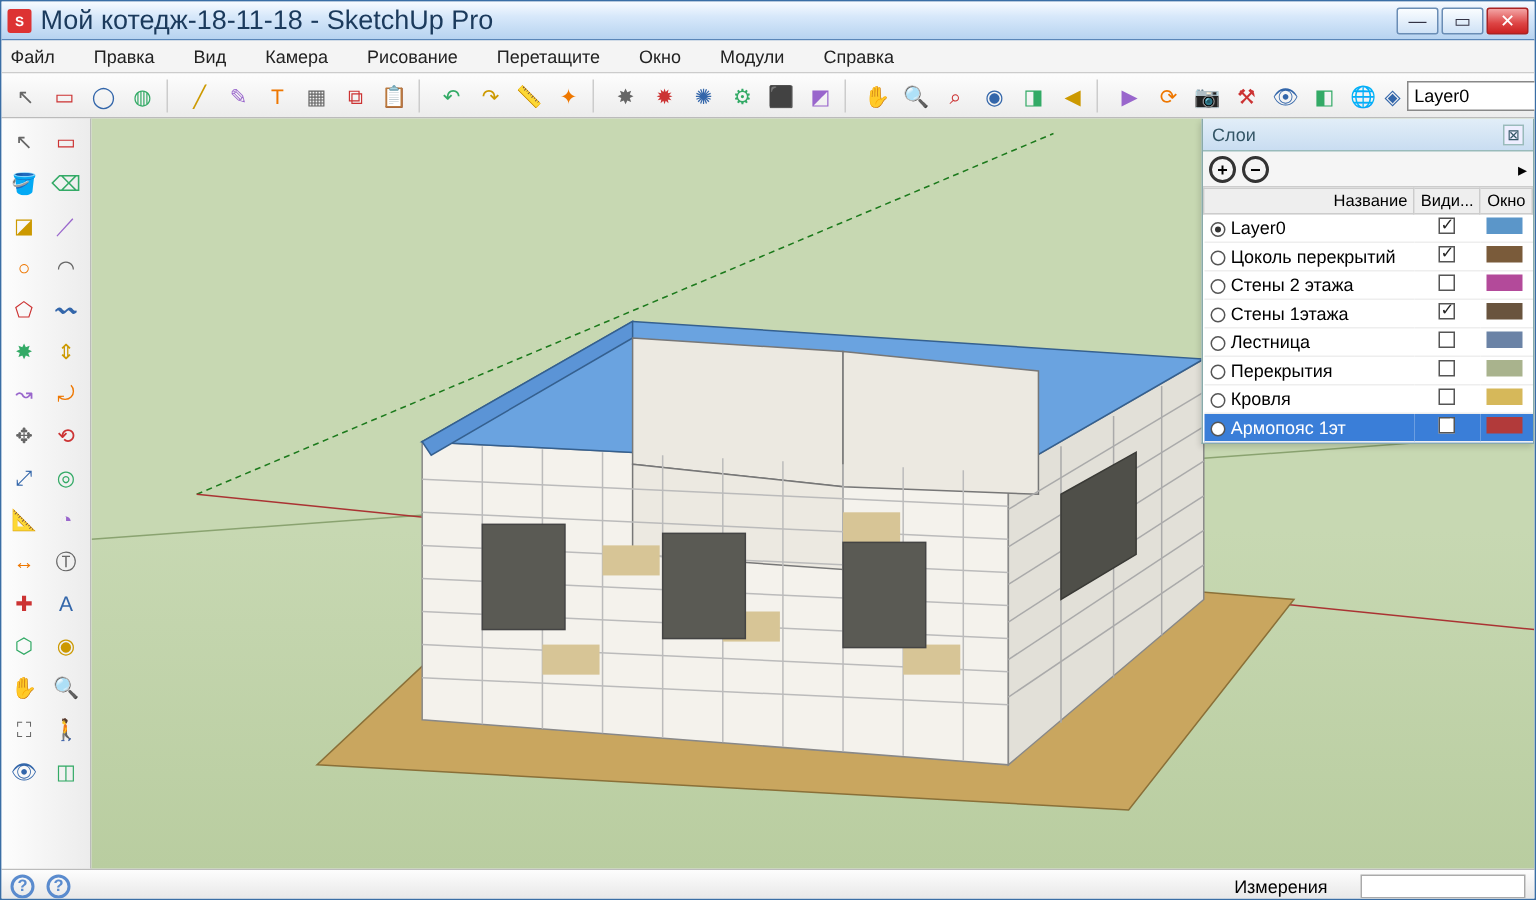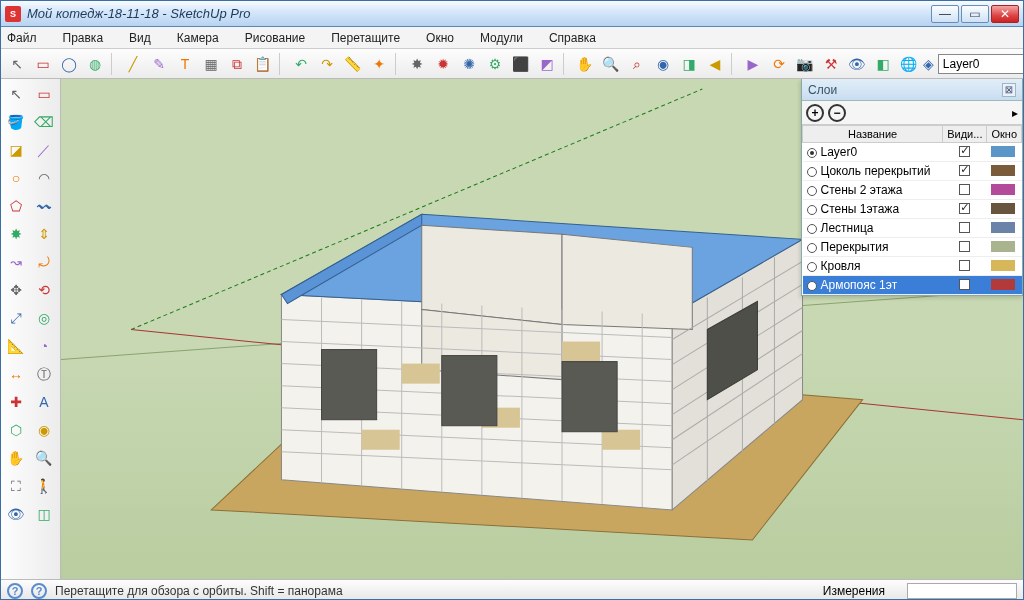--- a/index.html
+++ b/index.html
@@ -1,19 +1,19 @@
 <!DOCTYPE html>
 <html><head>
 <meta charset="utf-8">
 <style>
 * { margin: 0; padding: 0; box-sizing: border-box; font-family: "Segoe UI", Tahoma, sans-serif; font-size: 12px; }
 body { width: 1024px; height: 600px; overflow: hidden; background: #fff; border: 1px solid #3a6ea5; }
 .titlebar { height: 26px; background: linear-gradient(#f8fbff,#d7e8fa 40%,#b7d3f0); display: flex; align-items: center; padding: 0 4px; border-bottom: 1px solid #5a86b8; }
 .titlebar .icon { width: 16px; height: 16px; background: #d33; border-radius: 2px; margin-right: 6px; display:flex;align-items:center;justify-content:center;color:#fff;font-size:9px;font-weight:bold;}
-.titlebar .title { flex: 1; color: #1b3a5c; font-size: 13px; font-style: italic; }
+.titlebar .title { flex: 1; color: #1b3a5c; font-size: 18px; }
 .titlebar .winbtns { display: flex; gap: 2px; }
 .titlebar .winbtn { width: 28px; height: 18px; border: 1px solid #6a8db5; background: linear-gradient(#fafdff,#cfe2f6); border-radius: 2px; display:flex; align-items:center; justify-content:center; color:#334; cursor:pointer; }
 .titlebar .winbtn.close { background: linear-gradient(#f3a4a4,#d44 60%,#c22); color:#fff; border-color:#a22; }
 .menubar { height: 22px; display: flex; align-items: center; padding: 0 6px; gap: 26px; background: #f4f4f4; border-bottom: 1px solid #ccc; }
 .menubar span { color: #222; cursor: default; }
 .toolbar-top { height: 30px; background: linear-gradient(#fdfdfd,#ececec); border-bottom: 1px solid #bbb; display:flex; align-items:center; padding: 0 4px; gap: 2px; }
 .tbtn { width: 24px; height: 24px; border: 1px solid transparent; border-radius: 3px; display:flex; align-items:center; justify-content:center; cursor:pointer; flex-shrink:0; }
 .tsep { width: 6px; height: 22px; border-left: 1px solid #ccc; margin: 0 2px; flex-shrink:0; }
 .layer-select { margin-left: auto; display:flex; align-items:center; gap:4px; }
 .layer-select select { height: 20px; width: 120px; font-size: 12px; background:#fff; border:1px solid #888; }
@@ -22,21 +22,21 @@
 .toolbar-left .tbtn { width: 26px; height: 26px; }
 .viewport { flex:1; position:relative; background: linear-gradient(#c7d8b2 55%, #b9cda0); overflow:hidden; }
 .viewport svg { position:absolute; inset:0; }
 .layers-panel { position:absolute; top:0; right:0; width:222px; background:#f5f5f5; border:1px solid #8aa; border-top:none; box-shadow: -1px 2px 4px rgba(0,0,0,.15); margin-left: 20px; }
 .layers-panel .phdr { height:22px; background: linear-gradient(#e2eef8,#c9ddf1); border-bottom:1px solid #9bb; display:flex; align-items:center; padding:0 6px; color:#356; }
 .layers-panel .phdr .close { margin-left:auto; width:14px;height:14px; border:1px solid #9bb; background:#eef; display:flex;align-items:center;justify-content:center; font-size:10px; cursor:pointer;}
 .layers-panel .pbtns { height:24px; display:flex; align-items:center; padding:0 4px; gap:4px; border-bottom:1px solid #ccc;}
 .layers-panel .pbtns .circ { width:18px;height:18px;border:2px solid #333;border-radius:50%;display:flex;align-items:center;justify-content:center;font-weight:bold;cursor:pointer;}
 .layers-panel .pbtns .right { margin-left:auto; cursor:pointer;}
 .layers-panel table { width:100%; border-collapse:collapse; background:#fff; }
-.layers-panel th { text-align:center; font-weight:normal; background:#eee; border:1px solid #ccc; padding:2px 4px; font-size:11px; }
+.layers-panel th { text-align:right; font-weight:normal; background:#eee; border:1px solid #ccc; padding:2px 4px; font-size:11px; }
 .layers-panel td { border-bottom:1px solid #eee; padding:2px 4px; font-size:11px; }
 .layers-panel tr.sel td { background:#3a7ed8; color:#fff; }
 .layers-panel .radio { width:10px;height:10px;border:1px solid #555;border-radius:50%; display:inline-block; vertical-align:middle; margin-right:4px; background:#fff; position:relative;}
 .layers-panel .radio.on::after { content:""; position:absolute; inset:2px; border-radius:50%; background:#333;}
 .layers-panel .chk { width:11px;height:11px;border:1px solid #555; display:inline-block; background:#fff; position:relative;}
 .layers-panel .chk.on::after { content:"✓"; position:absolute; top:-3px; left:0; font-size:11px; color:#222;}
 .layers-panel tr.sel .chk.on::after { color:#fff; }
 .layers-panel .swatch { width:24px;height:11px;display:inline-block; }
 .statusbar { height:22px; background: linear-gradient(#fdfdfd,#e6e6e6); border-top:1px solid #bbb; display:flex; align-items:center; padding:0 6px; gap:8px; }
 .statusbar .hint { color:#333; }
@@ -419,18 +419,17 @@
             </tr>
           </tbody>
       </table>
     </div>
   </div>
 </div>
 
 <div class="statusbar">
   <span class="helpcirc">?</span>
   <span class="helpcirc">?</span>
-  <span class="hint">Перетащите для обзора с орбиты. Shift = панорама</span>
   <div class="right">
     <span>Измерения</span>
     <div class="mbox"></div>
   </div>
 </div>
 
 </body></html>

